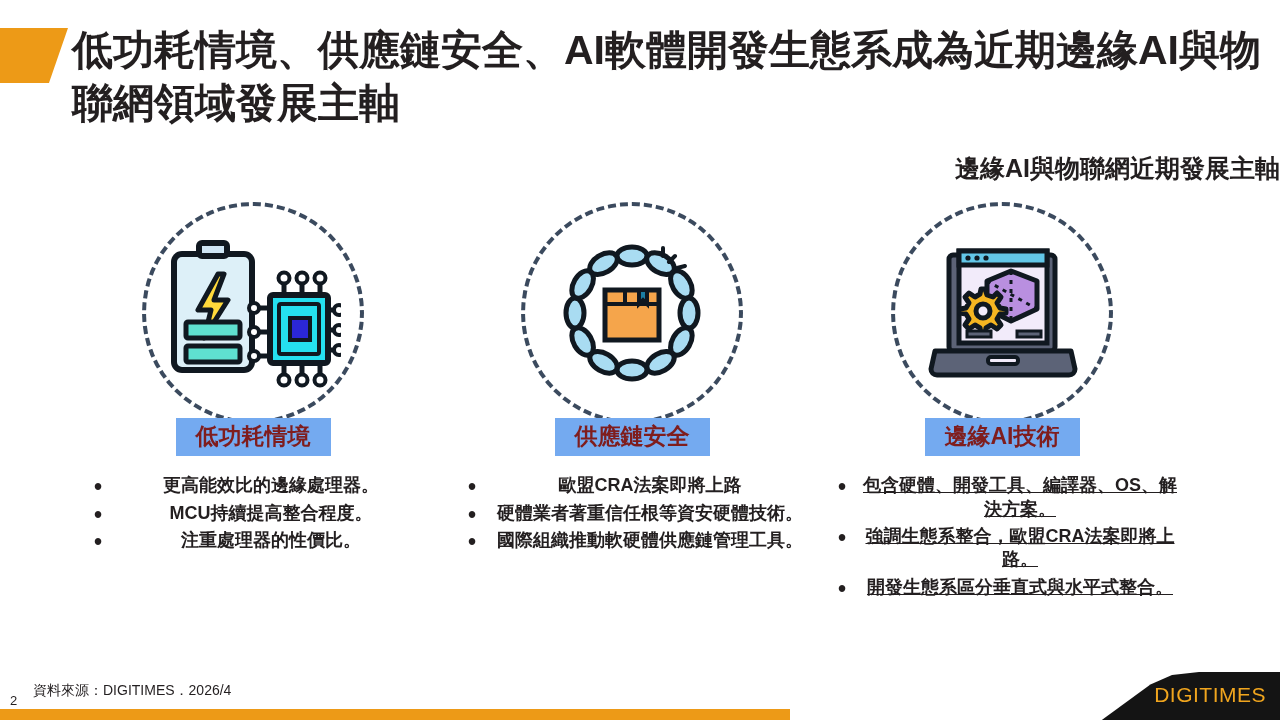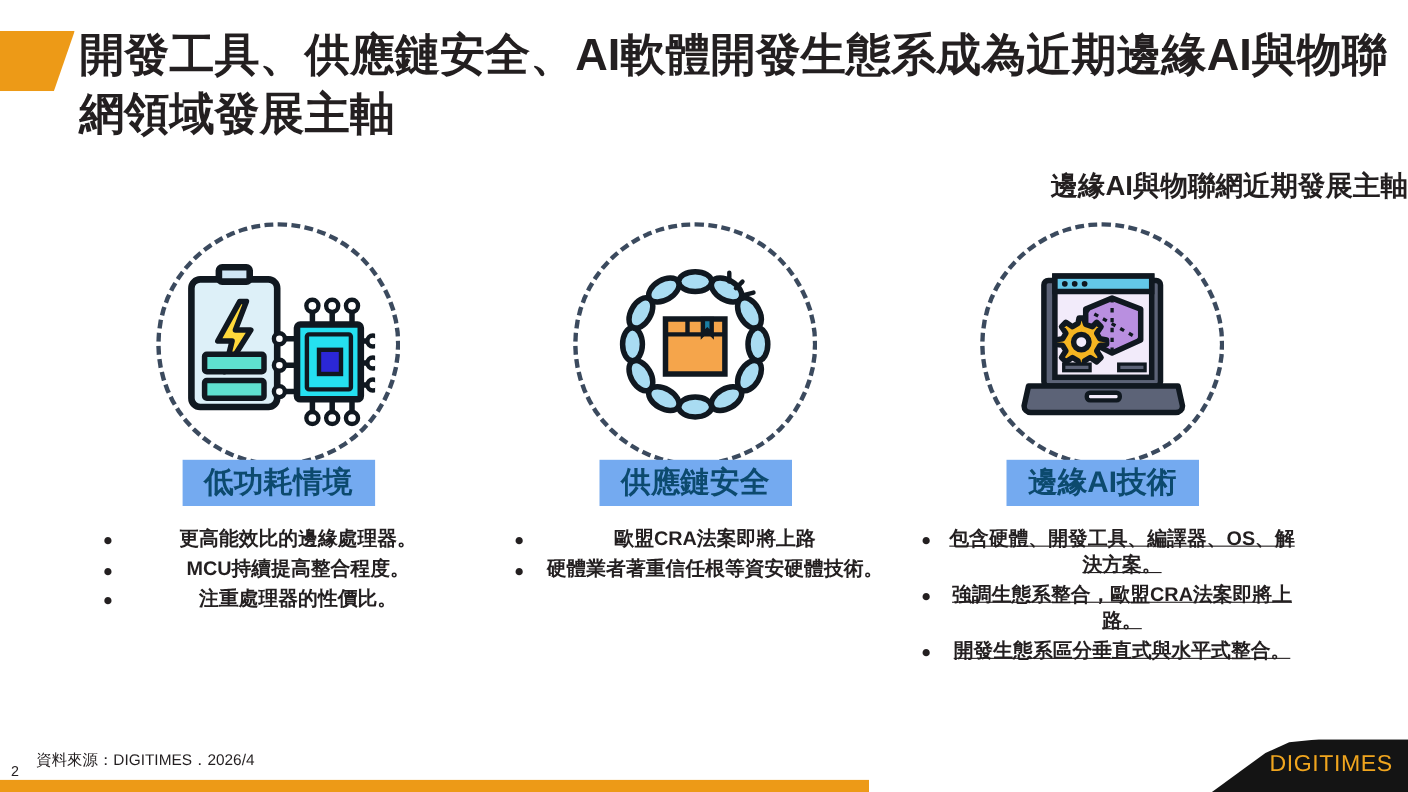--- a/index.html
+++ b/index.html
@@ -39,22 +39,22 @@
     border:4px dashed #3B4A5E;
     box-sizing:border-box;
   }
   .icon-holder{
     position:absolute;top:6px;left:50%;transform:translateX(-50%);
     width:222px;height:222px;
     display:flex;align-items:center;justify-content:center;
   }
   .label-bar{
     margin:0 auto;display:block;width:fit-content;
-    background:#74AAF0;color:#0c4a6e;
-    font-size:27px;font-weight:bold;
+    background:#74AAF0;color:#7f1d1d;
+    font-size:23px;font-weight:bold;
     padding:6px 20px 8px 20px;line-height:1.05;
     position:relative;z-index:3;white-space:nowrap;
   }
   .label-row{text-align:center;margin-top:-10px;}
 
   ul.bullets{
     list-style:none;margin:18px 0 0 0;padding:0;
     font-size:18px;line-height:1.30;color:#231F20;font-weight:bold;text-align:center;
   }
   ul.bullets li{
@@ -86,21 +86,21 @@
     position:absolute;right:14px;bottom:13px;
     font-size:21px;font-weight:normal;color:#F0A51E;
     letter-spacing:0.5px;font-family:"Liberation Sans",sans-serif;
   }
 </style>
 </head>
 <body>
 
 <div class="accent-shape"></div>
 
-<div class="title">開發工具、供應鏈安全、AI軟體開發生態系成為近期邊緣AI與物聯網領域發展主軸</div>
+<div class="title">低功耗情境、供應鏈安全、AI軟體開發生態系成為近期邊緣AI與物聯網領域發展主軸</div>
 
 <div class="subtitle">邊緣AI與物聯網近期發展主軸</div>
 
 <div class="cols">
 
   <div class="col col1">
     <div class="circle-wrap">
       <div class="dash-circle"></div>
       <div class="icon-holder">
         <svg width="175" height="150" viewBox="0 0 175 150">
@@ -196,20 +196,21 @@
           </g>
         </svg>
       </div>
     </div>
     <div class="label-row">
       <span class="label-bar">供應鏈安全</span>
     </div>
     <ul class="bullets">
       <li>歐盟CRA法案即將上路</li>
       <li>硬體業者著重信任根等資安硬體技術。</li>
+      <li>國際組織推動軟硬體供應鏈管理工具。</li>
     </ul>
   </div>
 
   <div class="col col3">
     <div class="circle-wrap">
       <div class="dash-circle"></div>
       <div class="icon-holder">
         <svg width="155" height="140" viewBox="0 0 155 140">
 
           <rect x="24" y="12" width="106" height="96" rx="4" fill="#5C6377" stroke="#101820" stroke-width="5"></rect>

